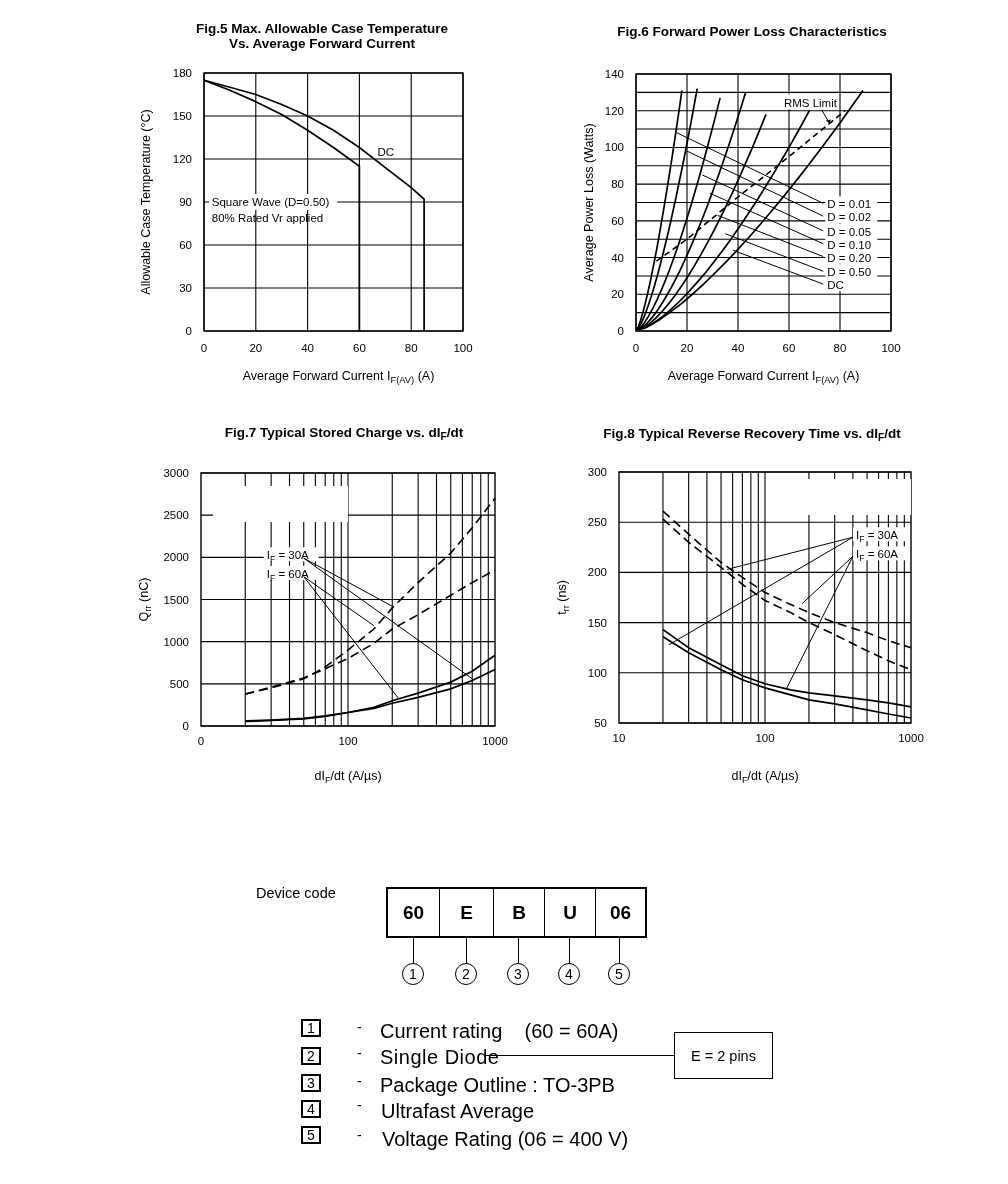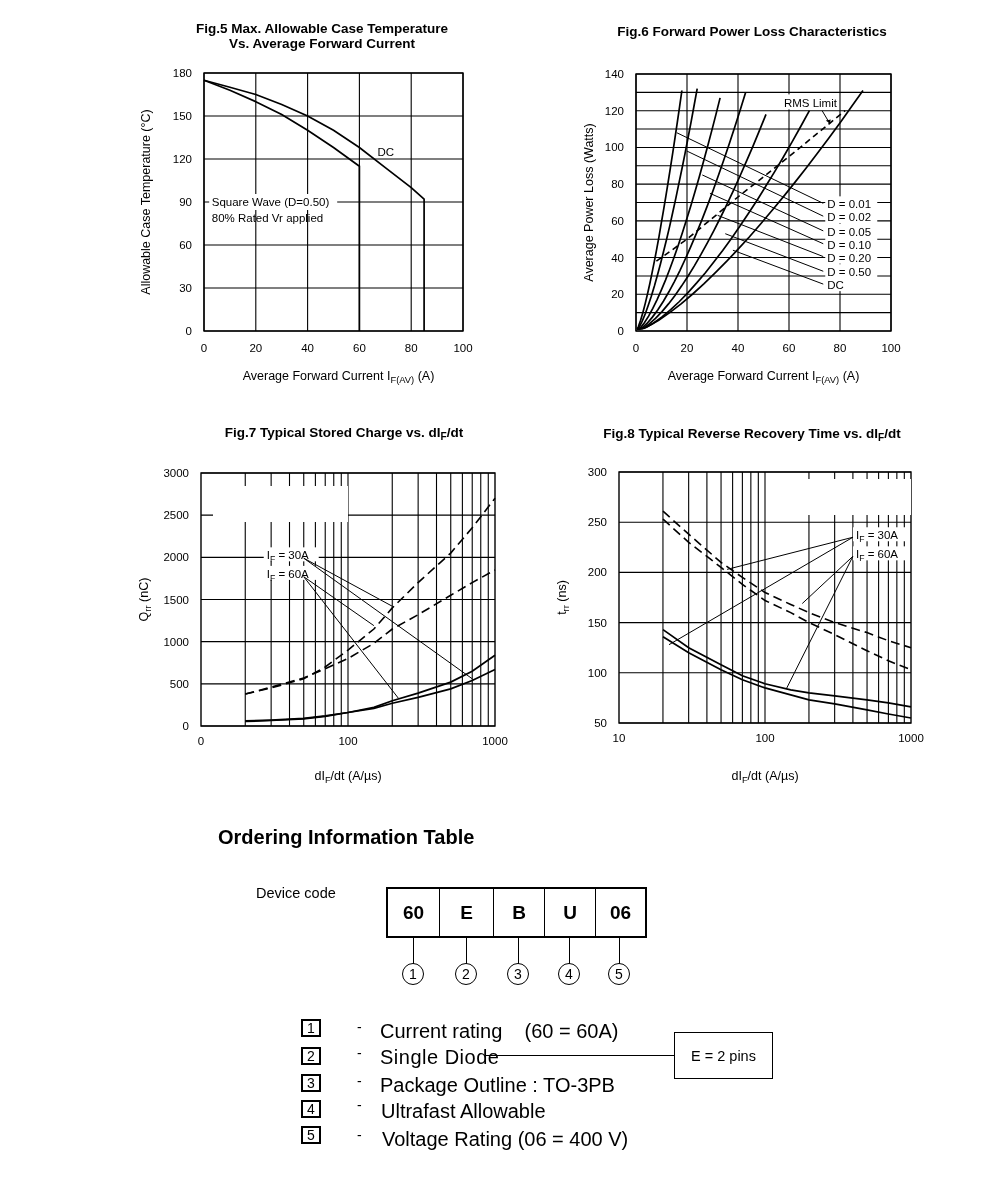--- a/index.html
+++ b/index.html
@@ -264,21 +264,20 @@
       <rect x="852.9943963980934" y="546.336" width="55" height="14" fill="#fff"></rect>
       <text x="855.9943963980934" y="558.336" class="ann" text-anchor="start"><tspan>I</tspan><tspan dy="3" font-size="0.75em">F</tspan><tspan dy="-3"> = 60A</tspan></text>
       <line x1="852.9007587338825" y1="537.26" x2="727.0929526661596" y2="569.388" stroke="#000" stroke-width="1"></line>
       <line x1="852.9007587338825" y1="537.26" x2="668.9937114000421" y2="644.688" stroke="#000" stroke-width="1"></line>
       <line x1="852.9007587338825" y1="556.336" x2="802.2697857450827" y2="603.524" stroke="#000" stroke-width="1"></line>
       <line x1="852.9007587338825" y1="556.336" x2="786.3346932090228" y2="688.864" stroke="#000" stroke-width="1"></line>
     </g>
   </svg>
 
 <div id="ordering">
-  <div class="ord-title">Ordering Information Table</div>
   <div class="dev-label">Device code</div>
   <div class="code-box">
     <div class="code-cell" style="width:52px">60</div>
     <div class="code-cell" style="width:54px">E</div>
     <div class="code-cell" style="width:51px">B</div>
     <div class="code-cell" style="width:51px">U</div>
     <div class="code-cell" style="width:49px">06</div>
   </div>
   <div class="pointer" style="left:413px"></div>
   <div class="pointer" style="left:466px"></div>
@@ -306,21 +305,21 @@
   <div class="leg-row" style="top:1073px">
     <div class="sq">3</div>
   </div>
   <div class="dash" style="top:1073px">-</div>
   <div class="leg-text" style="top:1074px">Package Outline : TO-3PB</div>
 
   <div class="leg-row" style="top:1099px">
     <div class="sq">4</div>
   </div>
   <div class="dash" style="top:1097px">-</div>
-  <div class="leg-text" style="top:1100px;left:381px">Ultrafast Allowable</div>
+  <div class="leg-text" style="top:1100px;left:381px">Ultrafast Average</div>
 
   <div class="leg-row" style="top:1125px">
     <div class="sq">5</div>
   </div>
   <div class="dash" style="top:1127px">-</div>
   <div class="leg-text" style="top:1128px;left:382px">Voltage Rating (06 = 400 V)</div>
 
   <div class="connector"></div>
   <div class="pin-box">E = 2 pins</div>
 </div>

